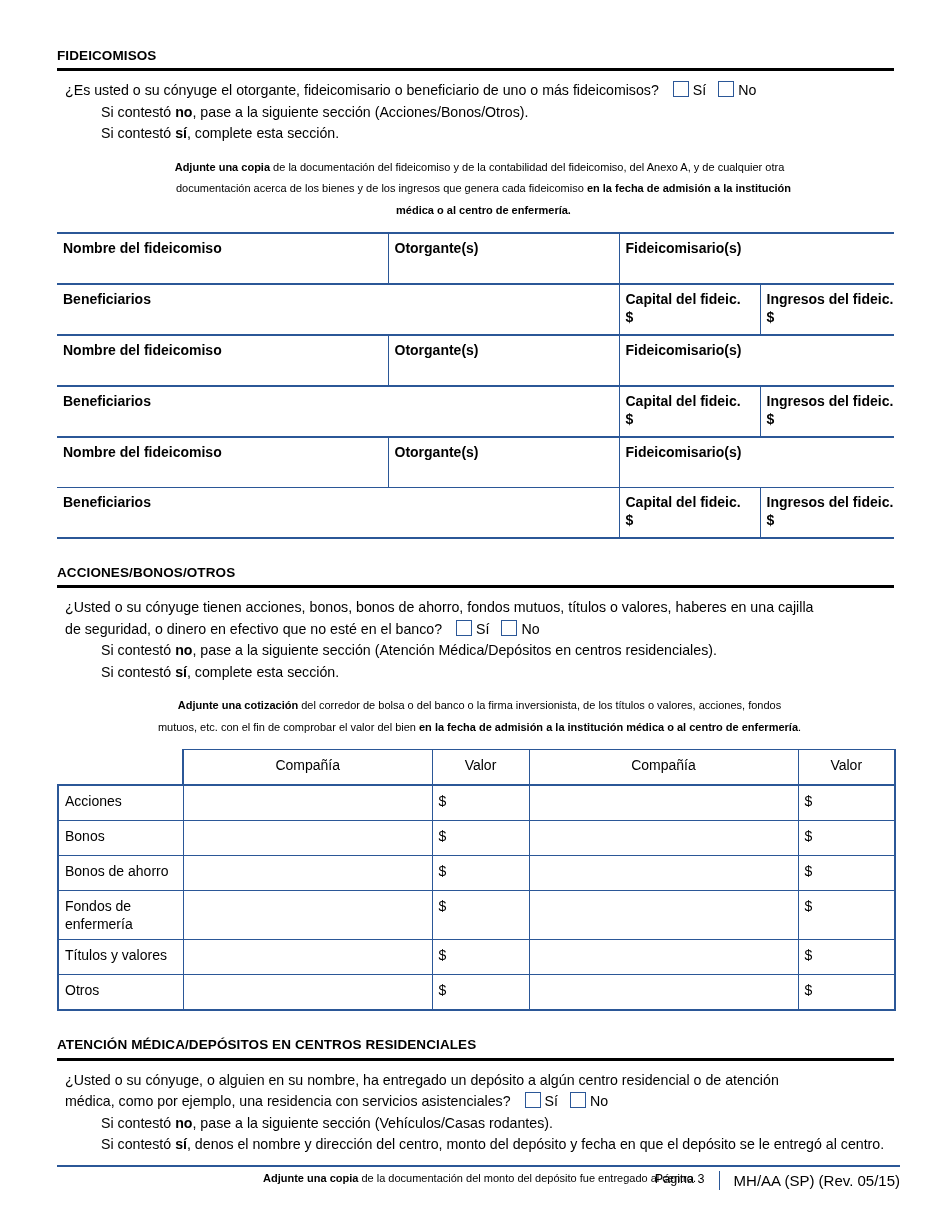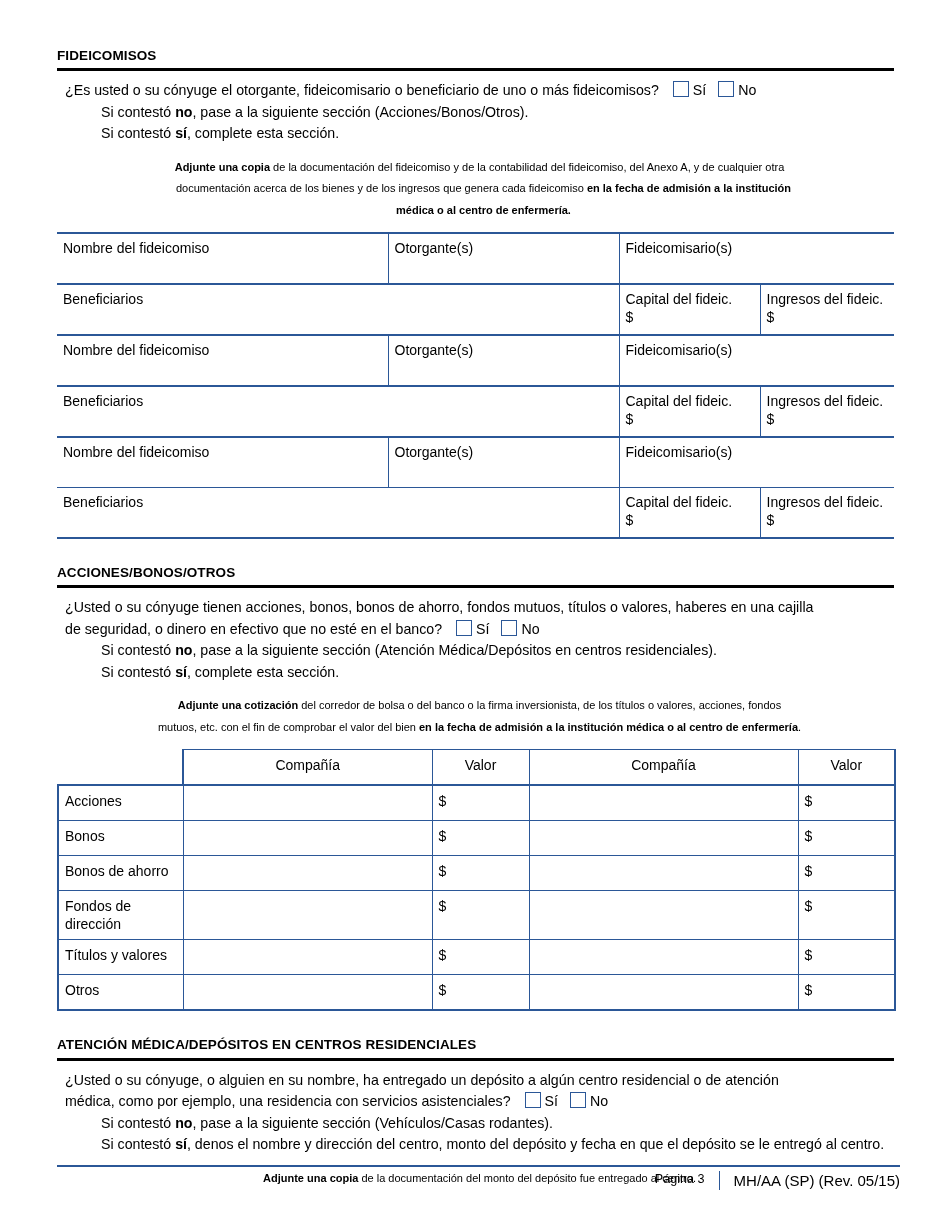--- a/index.html
+++ b/index.html
@@ -83,21 +83,21 @@
   .bt-thick { border-top: 2.4px solid #2b5797 !important; }
   .bt-thin  { border-top: 1.4px solid #2b5797 !important; }
   .bb-thick { border-bottom: 2.4px solid #2b5797 !important; }
   .bl { border-left: 1.4px solid #2b5797 !important; }
   .br { border-right: 1.4px solid #2b5797 !important; }
   .bl-thick { border-left: 2.2px solid #2b5797 !important; }
   .br-thick { border-right: 2.2px solid #2b5797 !important; }
 
   
   #trusts-table { margin-top: 11px; }
-  #trusts-table td { height: 44px; }
+  #trusts-table td { height: 44px; font-weight: bold; }
   .money { display: block; }
 
   
   #securities-table {
     margin-top: 11px;
     margin-left: 0;
   }
   #securities-table td {
     height: 22px;
     padding: 6px 0 6px 6px;
@@ -246,21 +246,21 @@
         <td class="bt-thin br-thick"><span>$</span></td>
       </tr>
       <tr>
         <td class="rowlabel bt-thin bl-thick br">Bonos de ahorro</td>
         <td class="bt-thin br"></td>
         <td class="bt-thin br"><span>$</span></td>
         <td class="bt-thin br"></td>
         <td class="bt-thin br-thick"><span>$</span></td>
       </tr>
       <tr>
-        <td class="rowlabel bt-thin bl-thick br">Fondos de dirección</td>
+        <td class="rowlabel bt-thin bl-thick br">Fondos de enfermería</td>
         <td class="bt-thin br"></td>
         <td class="bt-thin br"><span>$</span></td>
         <td class="bt-thin br"></td>
         <td class="bt-thin br-thick"><span>$</span></td>
       </tr>
       <tr>
         <td class="rowlabel bt-thin bl-thick br">Títulos y valores</td>
         <td class="bt-thin br"></td>
         <td class="bt-thin br"><span>$</span></td>
         <td class="bt-thin br"></td>

